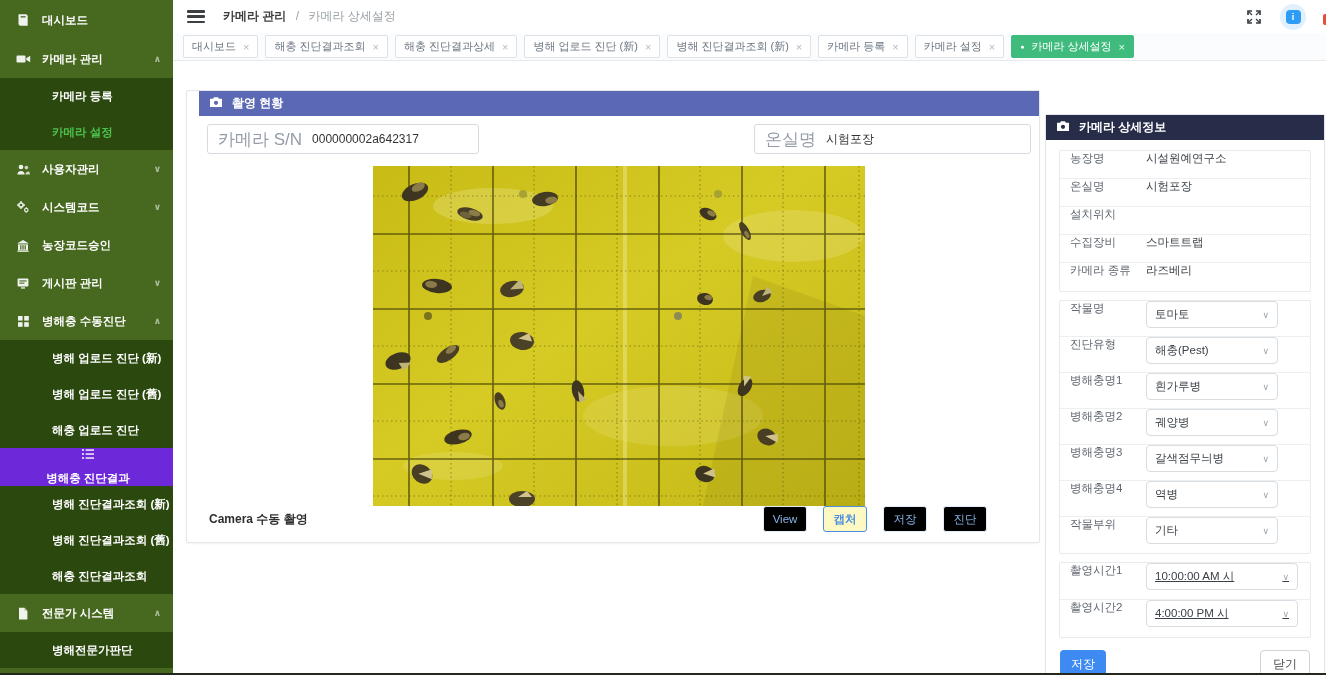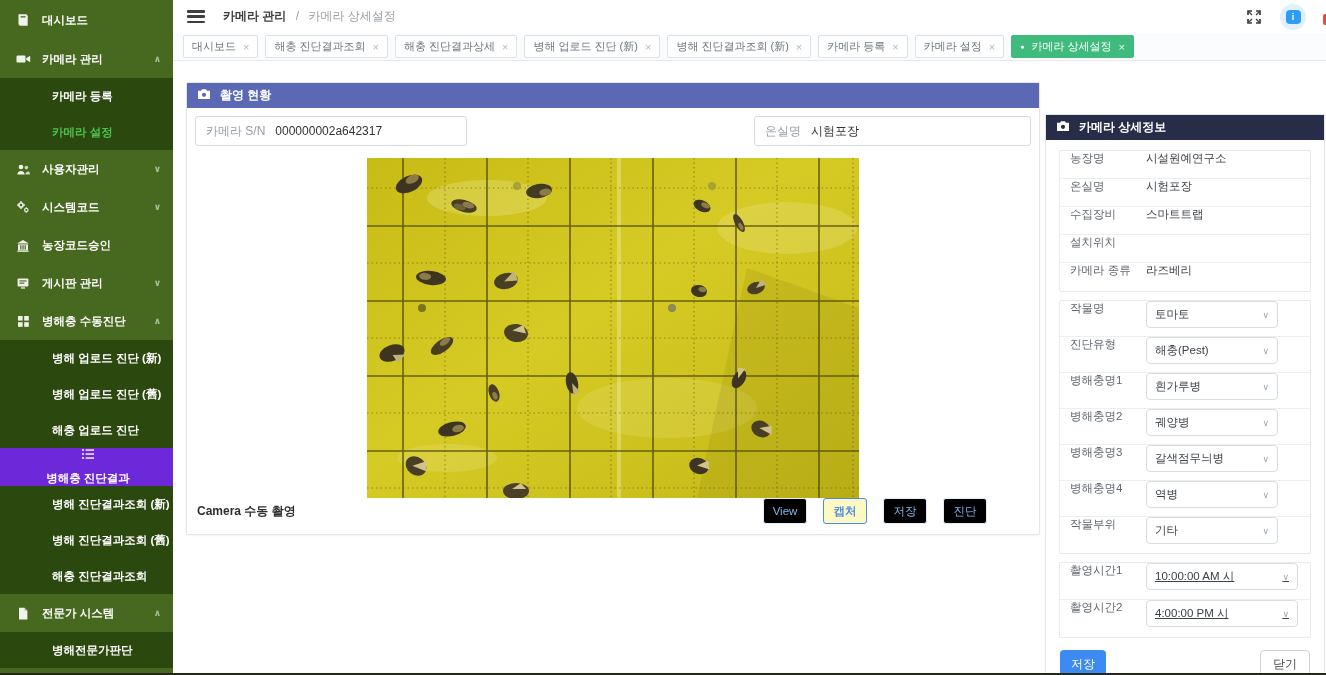--- a/index.html
+++ b/index.html
@@ -50,27 +50,27 @@
 
   
   .panel { position:absolute; background:#fff; border:1px solid #e3e6ea; border-radius:2px;
     box-shadow:0 1px 2px rgba(0,0,0,.05); }
   .panel-head { height:25px; display:flex; align-items:center; gap:9px; padding:0 10px;
     color:#fff; font-size:12px; font-weight:bold; }
   .head-indigo { background:#5b69b4; }
   .head-navy { background:#272c49; }
 
   
-  .capture { left:186px; top:82px; width:854px; height:453px; }
+  .capture { left:186px; top:90px; width:854px; height:453px;padding-left:12px; }
   .cp-body { position:relative; height:428px; }
   .inp-row { display:flex; justify-content:space-between; padding:8px 8px 0 8px; }
   .igroup { display:flex; align-items:center; height:30px; border:1px solid #d6dbe1; border-radius:3px; background:#fff; }
   .igroup.sn { width:272px; }
   .igroup.gh { width:277px; }
-  .ilabel { padding:0 10px; color:#949ca8; font-size:12px; white-space:nowrap;text-align:right; }
+  .ilabel { padding:0 10px; color:#949ca8; font-size:17px; white-space:nowrap;text-align:right; }
   .igroup input { border:0; outline:none; flex:1; min-width:0; font-size:12px; color:#333;
     font-family:inherit; background:transparent; }
   .trap-wrap { margin-top:12px; display:flex; justify-content:center; }
   .cp-footer { position:absolute; left:10px; right:0; bottom:12px; display:flex; align-items:center; }
   .cam-label { font-weight:bold; font-size:12px; color:#2f2f2f; }
   .cp-btns { margin-left:auto; margin-right:52px; display:flex; gap:16px; }
   .btn { height:26px; min-width:44px; border-radius:3px; font-size:11.5px; font-family:inherit; cursor:pointer; padding:0 8px; }
   .btn-soft { background:#000000; color:#86b5e9; border:1px solid #e3eefc; }
   .btn-outline { background:#fef9c3; color:#4a90e2; border:1px solid #4a90e2; font-weight:bold; }
 
@@ -503,26 +503,26 @@
       <div class="tbl">
         <div class="trow info">
           <span class="lbl">농장명</span>
           <span class="val">시설원예연구소</span>
         </div>
         <div class="trow info">
           <span class="lbl">온실명</span>
           <span class="val">시험포장</span>
         </div>
         <div class="trow info">
+          <span class="lbl">설치위치</span>
+          <span class="val"></span>
+        </div>
+        <div class="trow info">
           <span class="lbl">수집장비</span>
           <span class="val">스마트트랩</span>
-        </div>
-        <div class="trow info">
-          <span class="lbl">설치위치</span>
-          <span class="val"></span>
         </div>
         <div class="trow info">
           <span class="lbl">카메라 종류</span>
           <span class="val">라즈베리</span>
         </div>
       </div>
 
       <div class="tbl">
         <div class="trow selrow">
           <span class="lbl">작물명</span>

